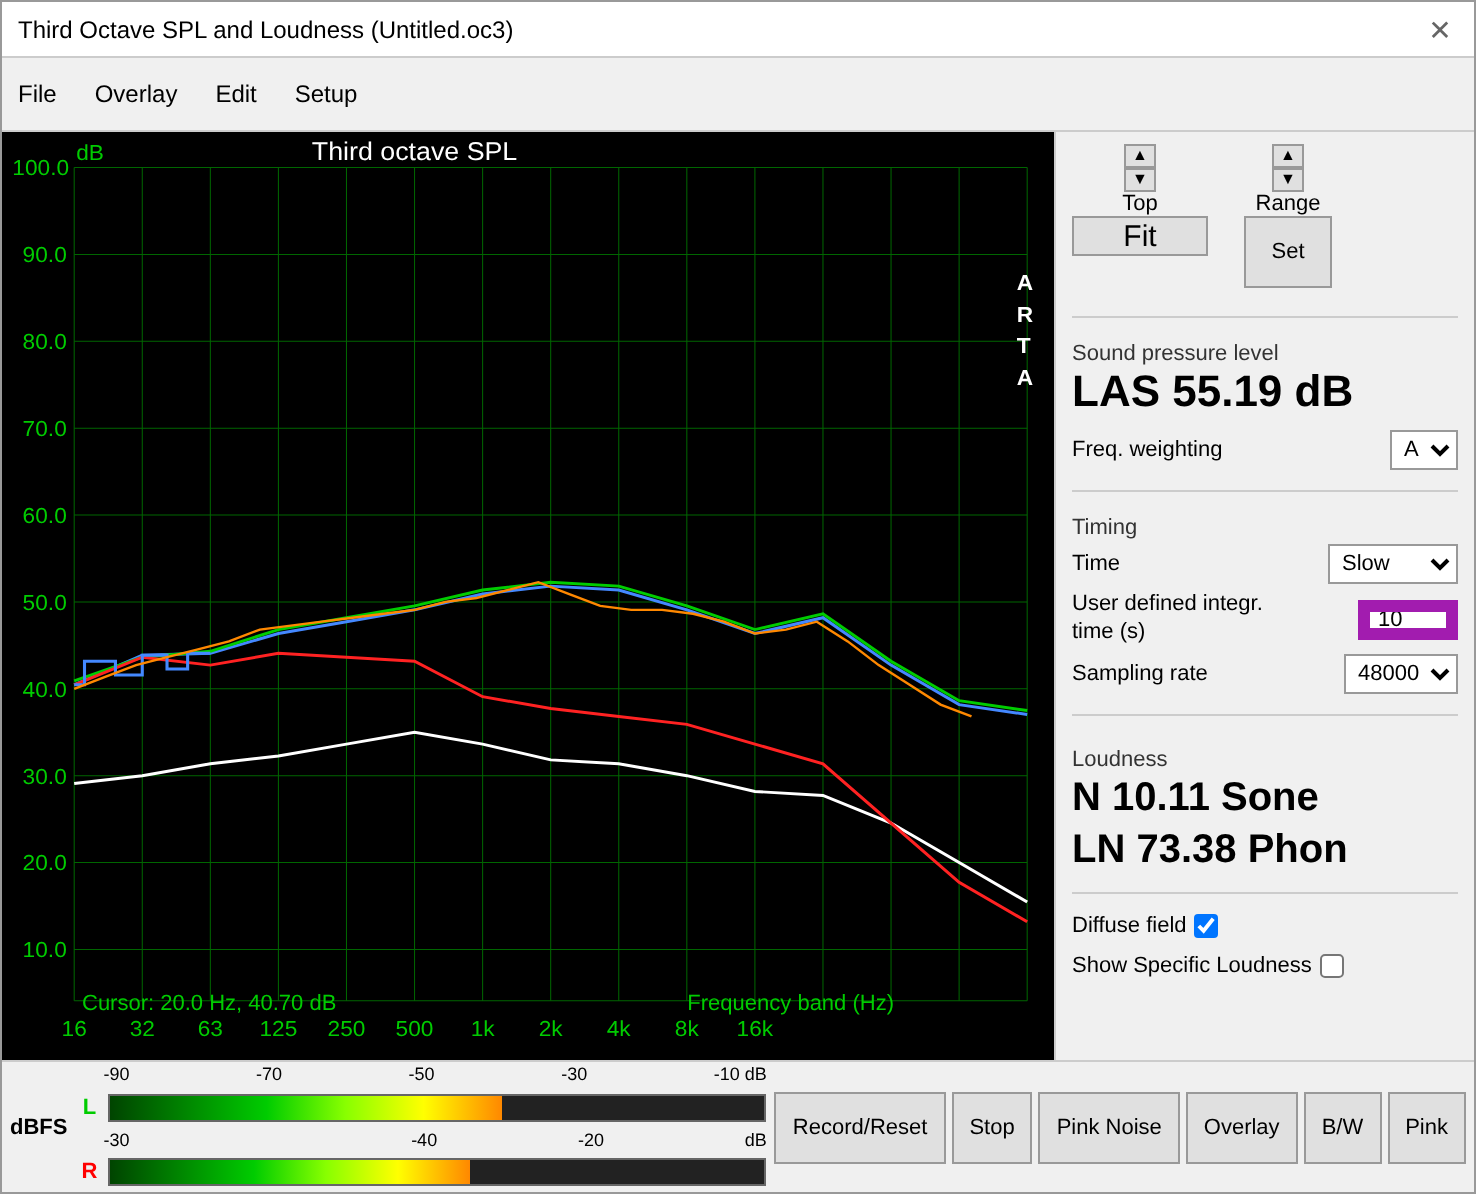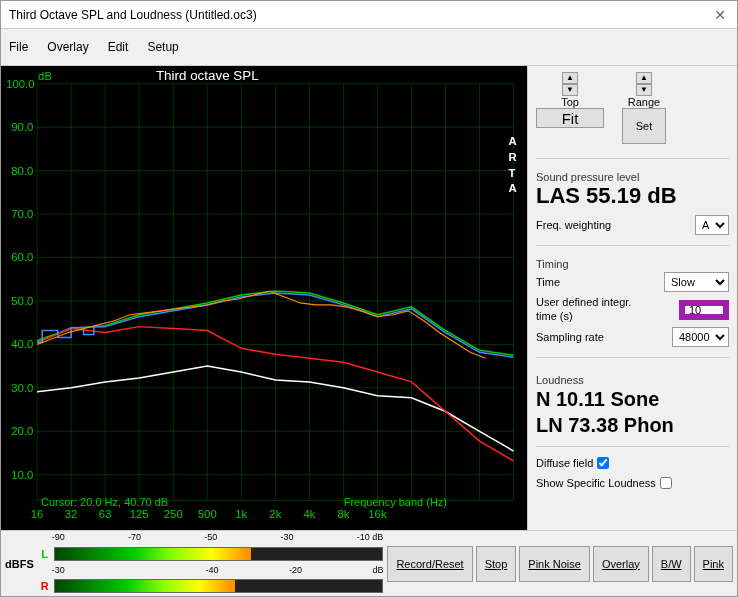--- a/index.html
+++ b/index.html
@@ -242,21 +242,20 @@
     }
 
     .bottom-btn {
       height: 36px;
       padding: 0 8px;
       background: #e0e0e0;
       border: 1px solid #999;
       cursor: pointer;
       font-size: 11px;
       white-space: nowrap;
-      text-decoration: underline;
     }
 
     svg.chart-svg {
       position: absolute;
       top: 0;
       left: 0;
       width: 100%;
       height: 100%;
     }
 

